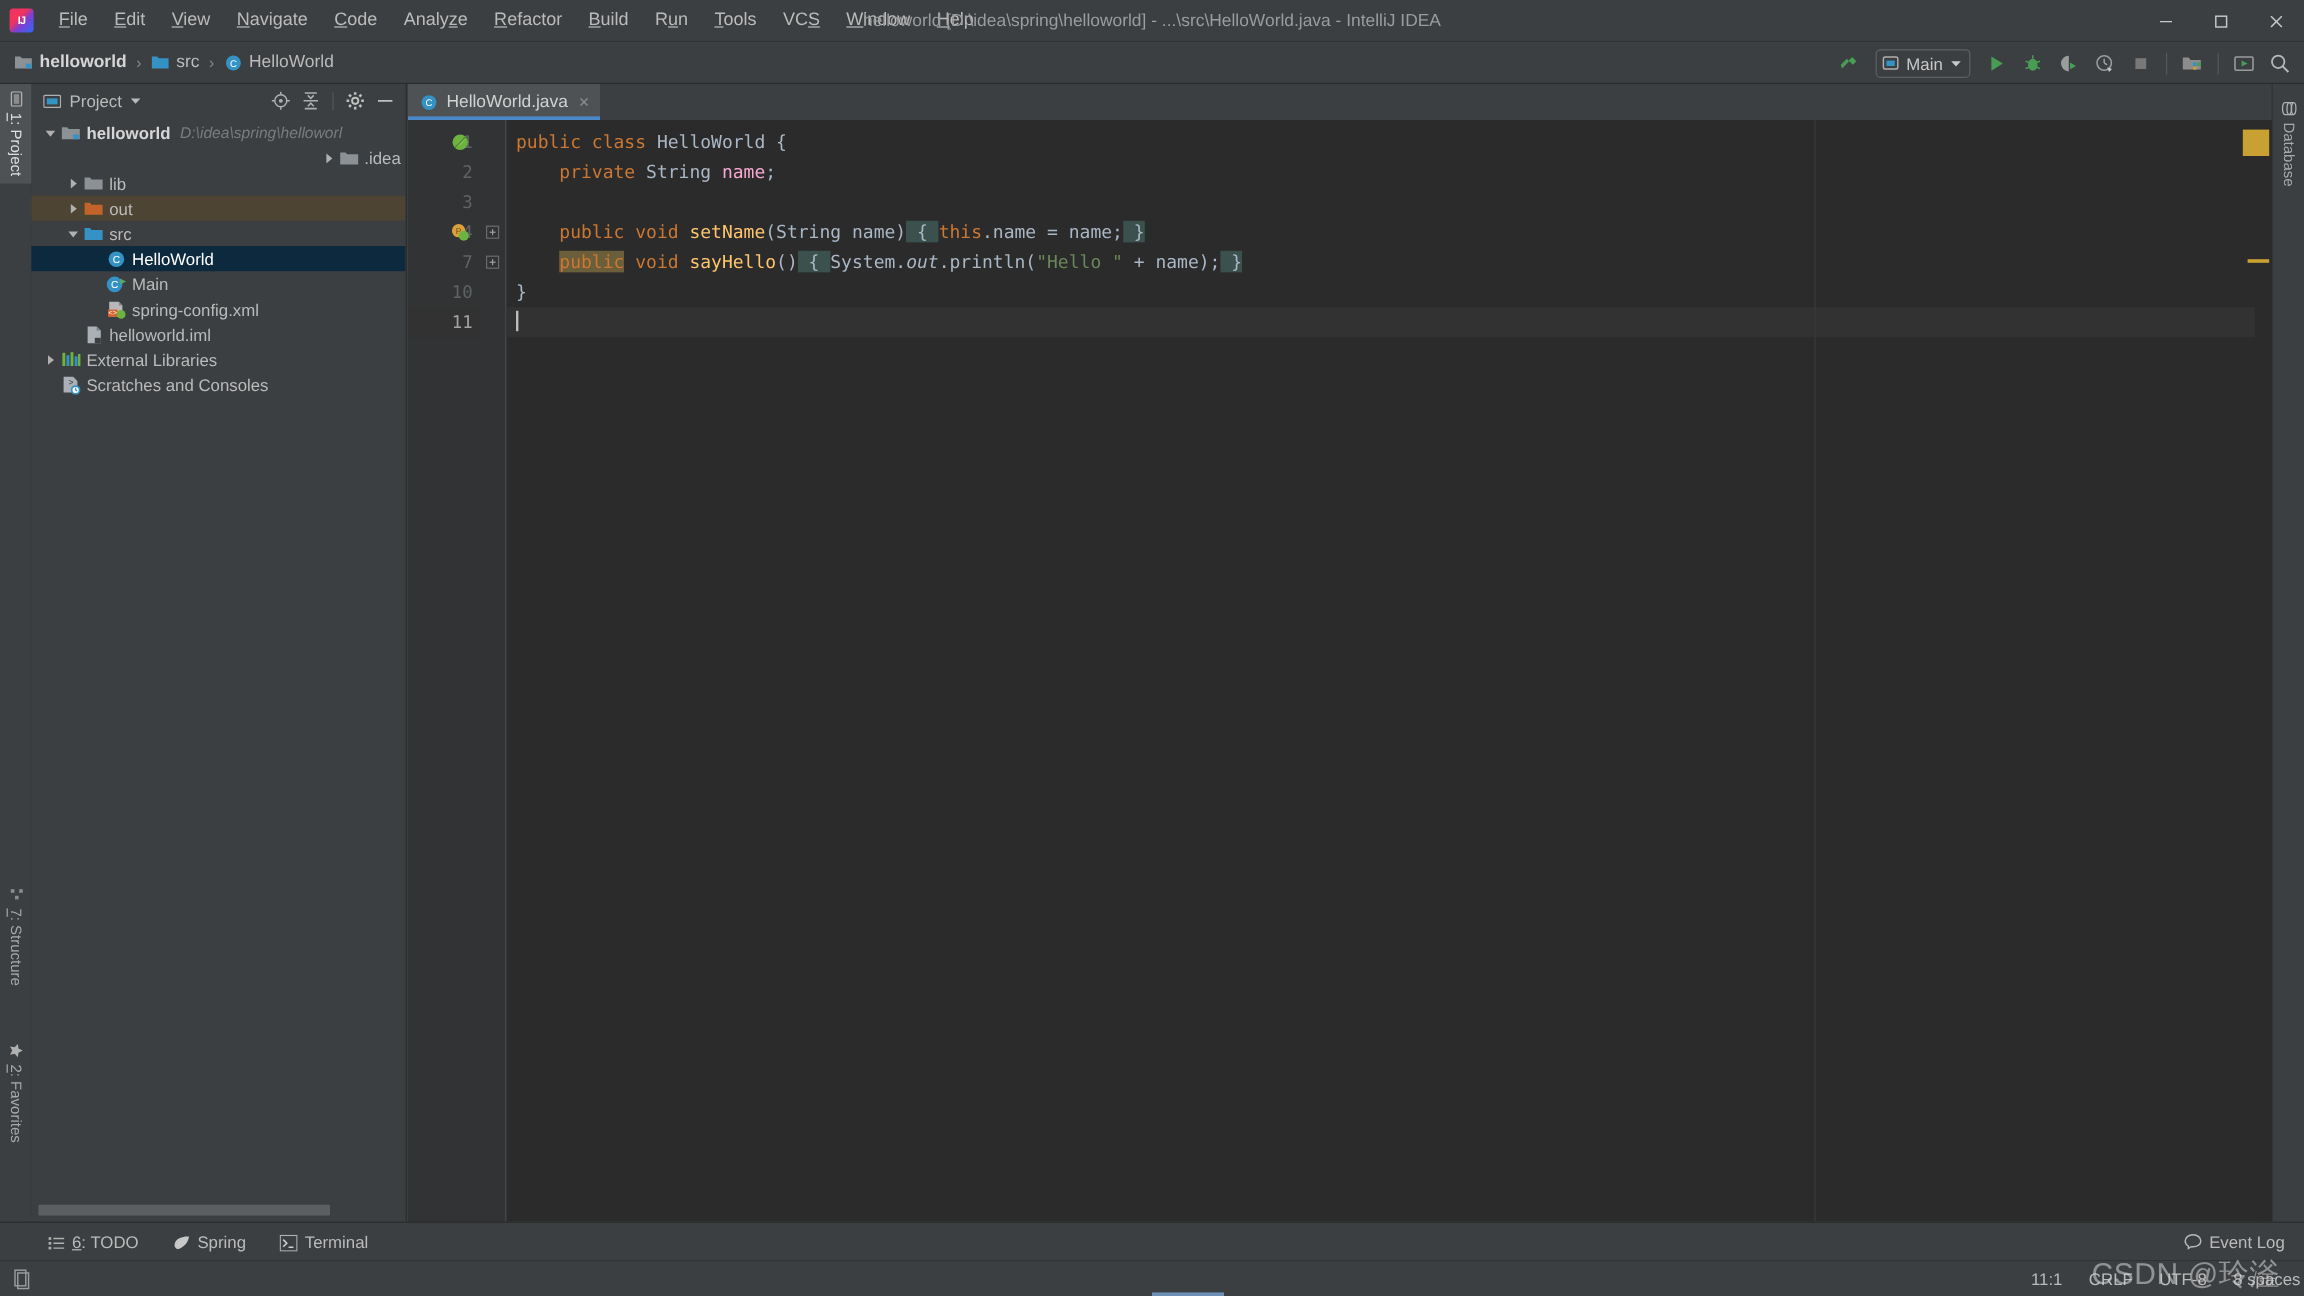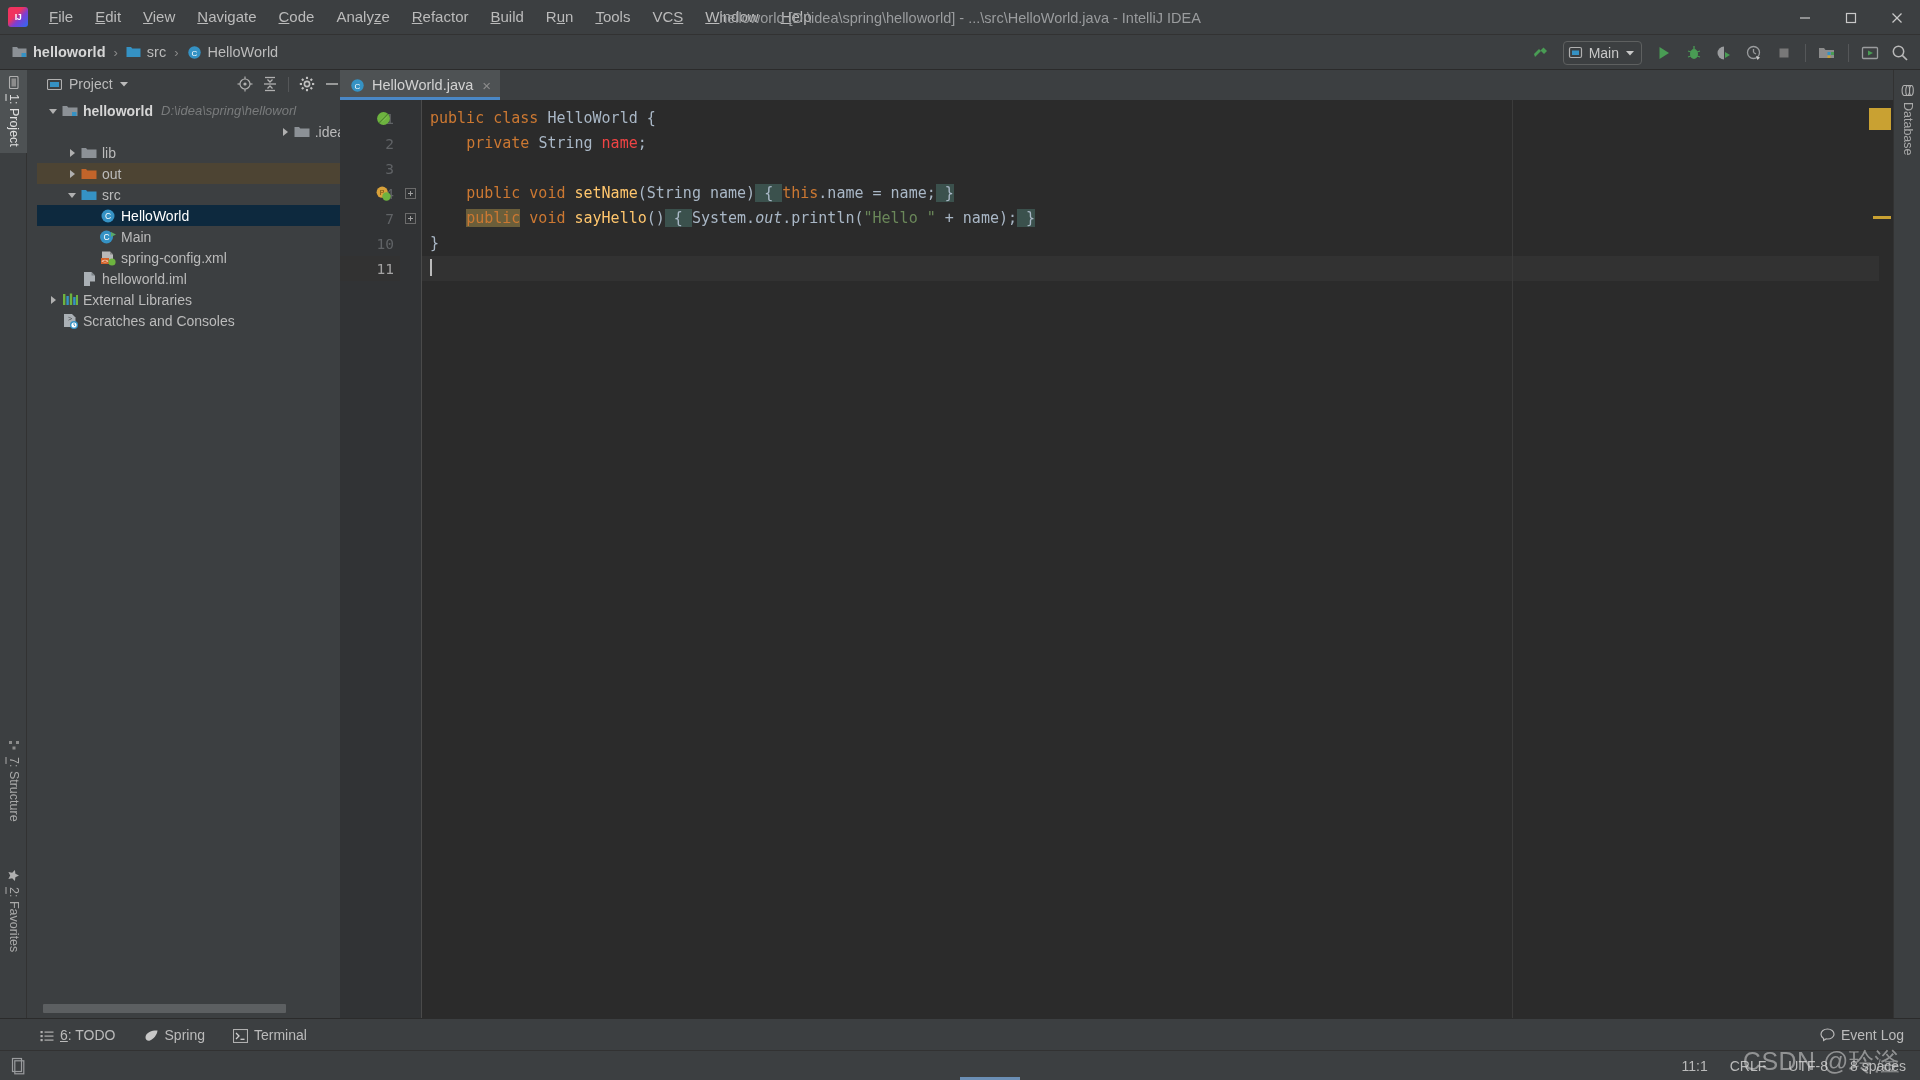--- a/index.html
+++ b/index.html
@@ -92,21 +92,21 @@
   .vtab u { text-decoration: underline; }
   .vtab .vic { transform: rotate(90deg); display: flex; }
 
   .rightbar {
     position: absolute; right: 0; top: 70px; width: 27px; bottom: 62px;
     background: #3c3f41; border-left: 1px solid #323232;
   }
 
   
   .project-panel {
-    position: absolute; left: 37px; top: 70px; width: 313px; bottom: 62px;
+    position: absolute; left: 26px; top: 70px; width: 313px; bottom: 62px;
     background: #3c3f41; border-right: 1px solid #2b2b2b;
     display: flex; flex-direction: column;
   }
   .pp-header {
     height: 28px; display: flex; align-items: center; padding: 0 6px 0 10px;
     flex: 0 0 auto;
   }
   .pp-title { color: #bbbbbb; font-size: 14px; margin: 0 6px 0 7px; }
   .pp-header-icons { margin-left: auto; display: flex; align-items: center; gap: 3px; }
   .pp-hb { width: 22px; height: 22px; display: flex; align-items: center; justify-content: center; }
@@ -181,21 +181,21 @@
     flex: 1 1 auto; position: relative; padding-top: 6px; overflow: hidden;
     font-family: "DejaVu Sans Mono", monospace; font-size: 15px;
   }
   .cline {
     height: 25px; line-height: 25px; white-space: pre; padding-left: 8px;
     color: #a9b7c6;
   }
   .cline.cur { background: #323232; }
   .kw { color: #cc7832; }
   .str { color: #6a8759; }
-  .fld { color: #ef4444; }
+  .fld { color: #f9a8d4; }
   .mth { color: #ffc66d; }
   .typ { color: #a9b7c6; }
   .stat { color: #a9b7c6; font-style: italic; }
   .brace-hl { background: #3b514d; }
   .pub-hl { background: #6b5e3a; }
   .caret {
     display: inline-block; width: 1.5px; height: 17px; background: #bbbbbb;
     vertical-align: -3px;
   }
   .rmargin {
@@ -222,21 +222,21 @@
     position: absolute; right: 16px; display: flex; align-items: center; gap: 6px;
     color: #bbbbbb; font-size: 14px;
   }
   .statusbar {
     position: absolute; left: 0; bottom: 0; width: 1920px; height: 30px;
     background: #3c3f41; display: flex; align-items: center;
     border-top: 1px solid #323232;
   }
   .sb-left { display: flex; align-items: center; padding-left: 10px; }
   .sb-right {
-    position: absolute; right: 14px; display: flex; align-items: center; gap: 22px;
+    position: absolute; right: 3px; display: flex; align-items: center; gap: 22px;
     color: #bbbbbb; font-size: 14px;
   }
   .sb-prog {
     position: absolute; left: 960px; bottom: 0; width: 60px; height: 3px;
     background: #6b8fb5;
   }
   .watermark {
     position: absolute; right: 20px; bottom: 2px; font-size: 25px;
     color: rgba(215,215,215,0.55); pointer-events: none;
     font-family: "Liberation Sans", sans-serif; letter-spacing: 0.5px;

